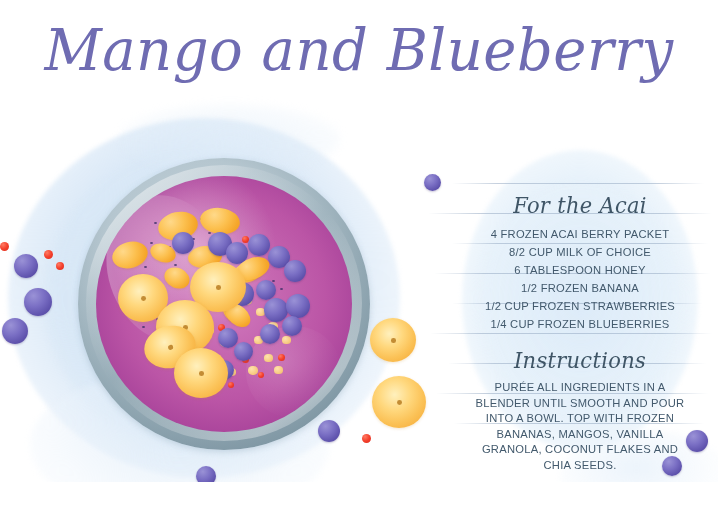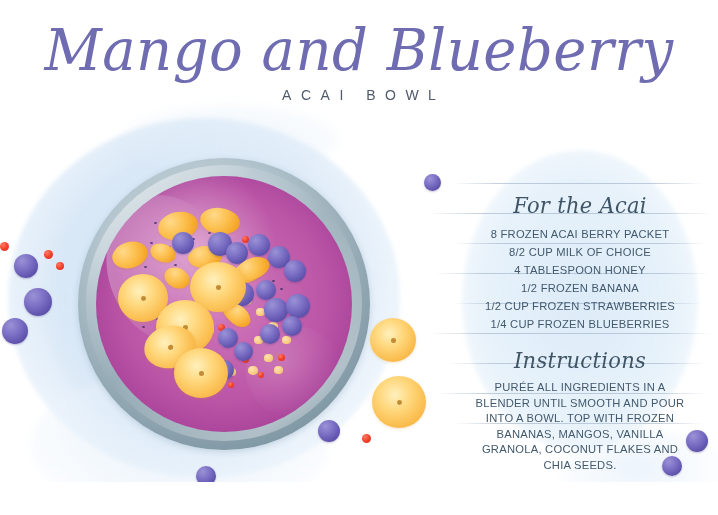--- a/index.html
+++ b/index.html
@@ -375,31 +375,30 @@
     <div class="rule" style="left:434px; top:273px; width:276px;"></div>
     <div class="rule" style="left:452px; top:303px; width:250px;"></div>
     <div class="rule" style="left:430px; top:333px; width:282px;"></div>
     <div class="rule" style="left:448px; top:363px; width:258px;"></div>
     <div class="rule" style="left:436px; top:393px; width:272px;"></div>
     <div class="rule" style="left:454px; top:423px; width:250px;"></div>
   </div>
 
   <div class="title-block">
     <div class="title">Mango and Blueberry</div>
-    <div class="subtitle">ACAI BOWL</div>
   </div>
 
   <div class="panel">
 
     <div class="sec-head">For the Acai</div>
 
     <ul class="ing-list">
-      <li class="ing">8 FROZEN ACAI BERRY PACKET</li>
+      <li class="ing">4 FROZEN ACAI BERRY PACKET</li>
       <li class="ing">8/2 CUP MILK OF CHOICE</li>
-      <li class="ing">4 TABLESPOON HONEY</li>
+      <li class="ing">6 TABLESPOON HONEY</li>
       <li class="ing">1/2 FROZEN BANANA</li>
       <li class="ing">1/2 CUP FROZEN STRAWBERRIES</li>
       <li class="ing">1/4 CUP FROZEN BLUEBERRIES</li>
     </ul>
 
     <div class="sec-head instr-head">Instructions</div>
 
     <div class="instr-body">PURÉE ALL INGREDIENTS IN A BLENDER UNTIL SMOOTH AND POUR INTO A BOWL. TOP WITH FROZEN BANANAS, MANGOS, VANILLA GRANOLA, COCONUT FLAKES AND CHIA SEEDS.</div>
   </div>
 

